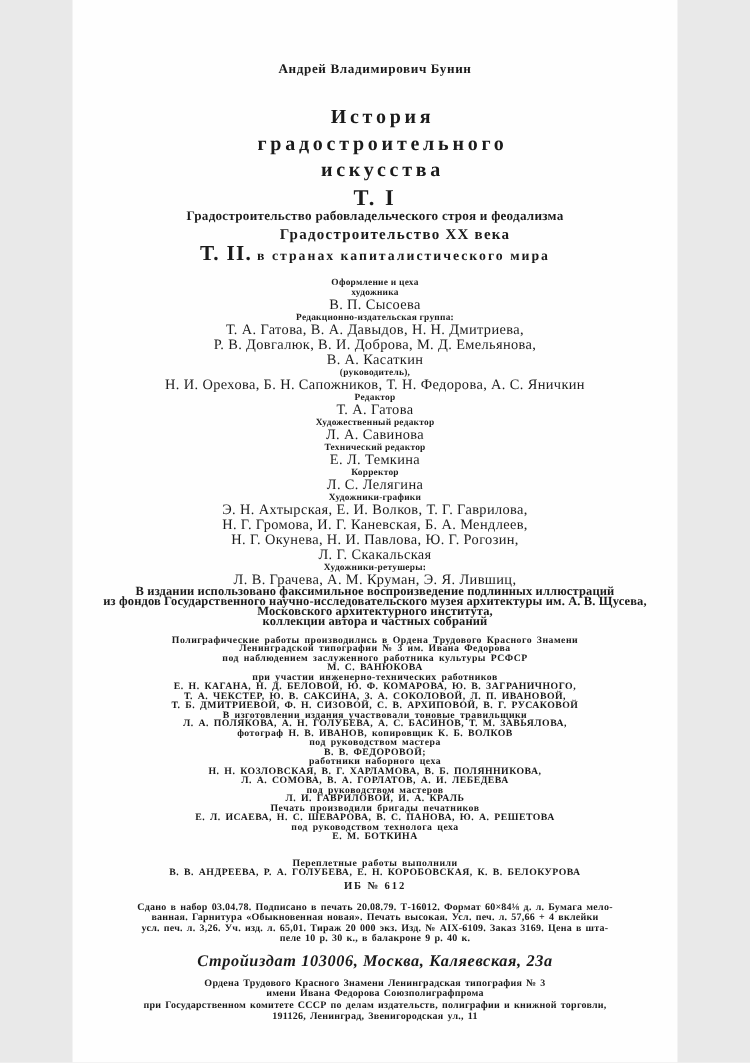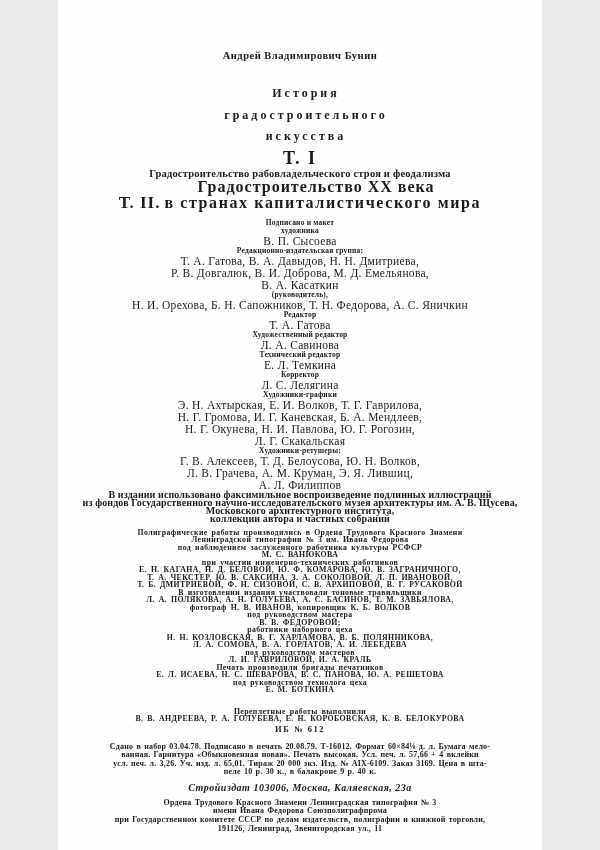--- a/index.html
+++ b/index.html
@@ -4,38 +4,38 @@
 <style>
   html,body{margin:0;padding:0;background:#e9e9e9;}
   .page{
     width:484px;height:850px;margin:0 auto;background:#fefefe;color:#1b1b1b;
     font-family:"Liberation Serif","DejaVu Serif",serif;
     box-sizing:border-box;padding-top:50px;text-align:center;overflow:hidden;
   }
   p{margin:0;}
   .author{font-size:10.5px;font-weight:700;letter-spacing:.5px;}
   .title-block{margin-top:22px;}
-  .title-line{font-size:12px;font-weight:700;letter-spacing:3px;line-height:21.5px;margin-left:12px;}
+  .title-line{font-size:16px;font-weight:700;letter-spacing:3px;line-height:21.5px;margin-left:12px;}
   .vol1{font-size:18px;font-weight:700;letter-spacing:2px;line-height:19px;margin-top:1px;}
   .vol1-desc{font-size:10.5px;font-weight:700;letter-spacing:.2px;line-height:12px;}
-  .vol2-pre{font-size:16px;font-weight:700;letter-spacing:1px;line-height:14px;margin-left:32px;}
+  .vol2-pre{font-size:12px;font-weight:700;letter-spacing:1px;line-height:14px;margin-left:32px;}
   .vol2-line{line-height:15px;margin-top:1px;}
   .vol2-label{font-size:17px;font-weight:700;letter-spacing:1px;}
-  .vol2-desc{font-size:16px;font-weight:700;letter-spacing:1.6px;}
+  .vol2-desc{font-size:11px;font-weight:700;letter-spacing:1.6px;}
   .credits{margin-top:9px;}
   .cap{font-size:7.5px;font-weight:700;line-height:8px;letter-spacing:.2px;}
   .name{font-size:11.5px;line-height:12px;letter-spacing:.3px;}
   .note{font-size:10px;font-weight:700;line-height:8px;letter-spacing:.1px;}
   .production{margin-top:6px;}
   .prod{font-size:7.8px;font-weight:700;line-height:7.5px;letter-spacing:.4px;word-spacing:1.5px;}
   .binding{margin-top:14px;}
   .ib{margin-top:1px;font-size:8.5px;font-weight:700;letter-spacing:1.5px;}
   .imprint{margin-top:9px;}
   .info{font-size:8px;font-weight:700;line-height:8.6px;letter-spacing:.2px;word-spacing:1px;}
-  .publisher{margin-top:5px;font-size:10px;font-weight:700;font-style:italic;letter-spacing:.5px;}
+  .publisher{margin-top:5px;font-size:13px;font-weight:700;font-style:italic;letter-spacing:.5px;}
   .printer{margin-top:6px;}
 </style>
 </head>
 <body>
 
 <div class="page">
 
   <p class="author">Андрей Владимирович Бунин</p>
 
   <div class="title-block">
@@ -45,21 +45,21 @@
     <p class="vol1">Т. I</p>
     <p class="vol1-desc">Градостроительство рабовладельческого строя и феодализма</p>
     <p class="vol2-pre">Градостроительство XX века</p>
     <p class="vol2-line">
       <span class="vol2-label">Т. II.</span>
       <span class="vol2-desc">в странах капиталистического мира</span>
     </p>
   </div>
 
   <div class="credits">
-      <p class="cap">Подписано и макет</p>
+      <p class="cap">Оформление и цеха</p>
       <p class="cap">художника</p>
       <p class="name">В. П. Сысоева</p>
       <p class="cap">Редакционно-издательская группа:</p>
       <p class="name">Т. А. Гатова, В. А. Давыдов, Н. Н. Дмитриева,</p>
       <p class="name">Р. В. Довгалюк, В. И. Доброва, М. Д. Емельянова,</p>
       <p class="name">В. А. Касаткин</p>
       <p class="cap">(руководитель),</p>
       <p class="name">Н. И. Орехова, Б. Н. Сапожников, Т. Н. Федорова, А. С. Яничкин</p>
       <p class="cap">Редактор</p>
       <p class="name">Т. А. Гатова</p>
@@ -68,23 +68,21 @@
       <p class="cap">Технический редактор</p>
       <p class="name">Е. Л. Темкина</p>
       <p class="cap">Корректор</p>
       <p class="name">Л. С. Лелягина</p>
       <p class="cap">Художники-графики</p>
       <p class="name">Э. Н. Ахтырская, Е. И. Волков, Т. Г. Гаврилова,</p>
       <p class="name">Н. Г. Громова, И. Г. Каневская, Б. А. Мендлеев,</p>
       <p class="name">Н. Г. Окунева, Н. И. Павлова, Ю. Г. Рогозин,</p>
       <p class="name">Л. Г. Скакальская</p>
       <p class="cap">Художники-ретушеры:</p>
-      <p class="name">Г. В. Алексеев, Т. Д. Белоусова, Ю. Н. Волков,</p>
       <p class="name">Л. В. Грачева, А. М. Круман, Э. Я. Лившиц,</p>
-      <p class="name">А. Л. Филиппов</p>
       <p class="note">В издании использовано факсимильное воспроизведение подлинных иллюстраций</p>
       <p class="note">из фондов Государственного научно-исследовательского музея архитектуры им. А. В. Щусева,</p>
       <p class="note">Московского архитектурного института,</p>
       <p class="note">коллекции автора и частных собраний</p>
     </div>
 
   <div class="production">
       <p class="prod">Полиграфические работы производились в Ордена Трудового Красного Знамени</p>
       <p class="prod">Ленинградской типографии № 3 им. Ивана Федорова</p>
       <p class="prod">под наблюдением заслуженного работника культуры РСФСР</p>

